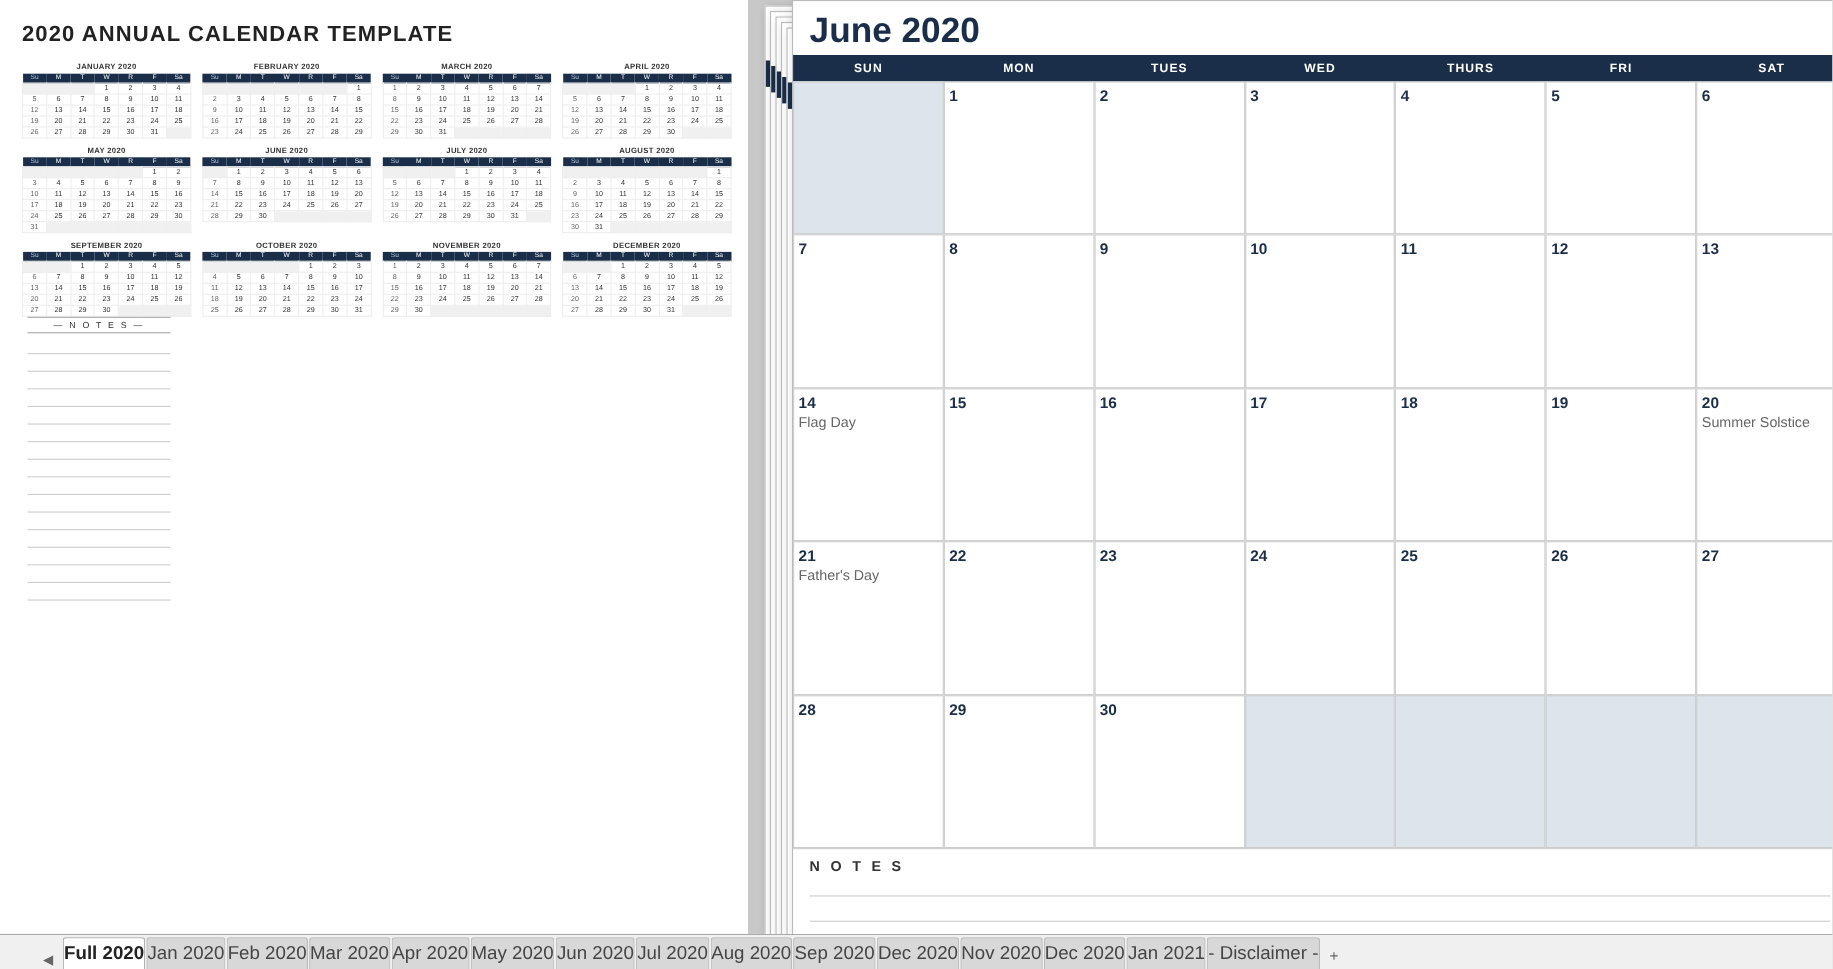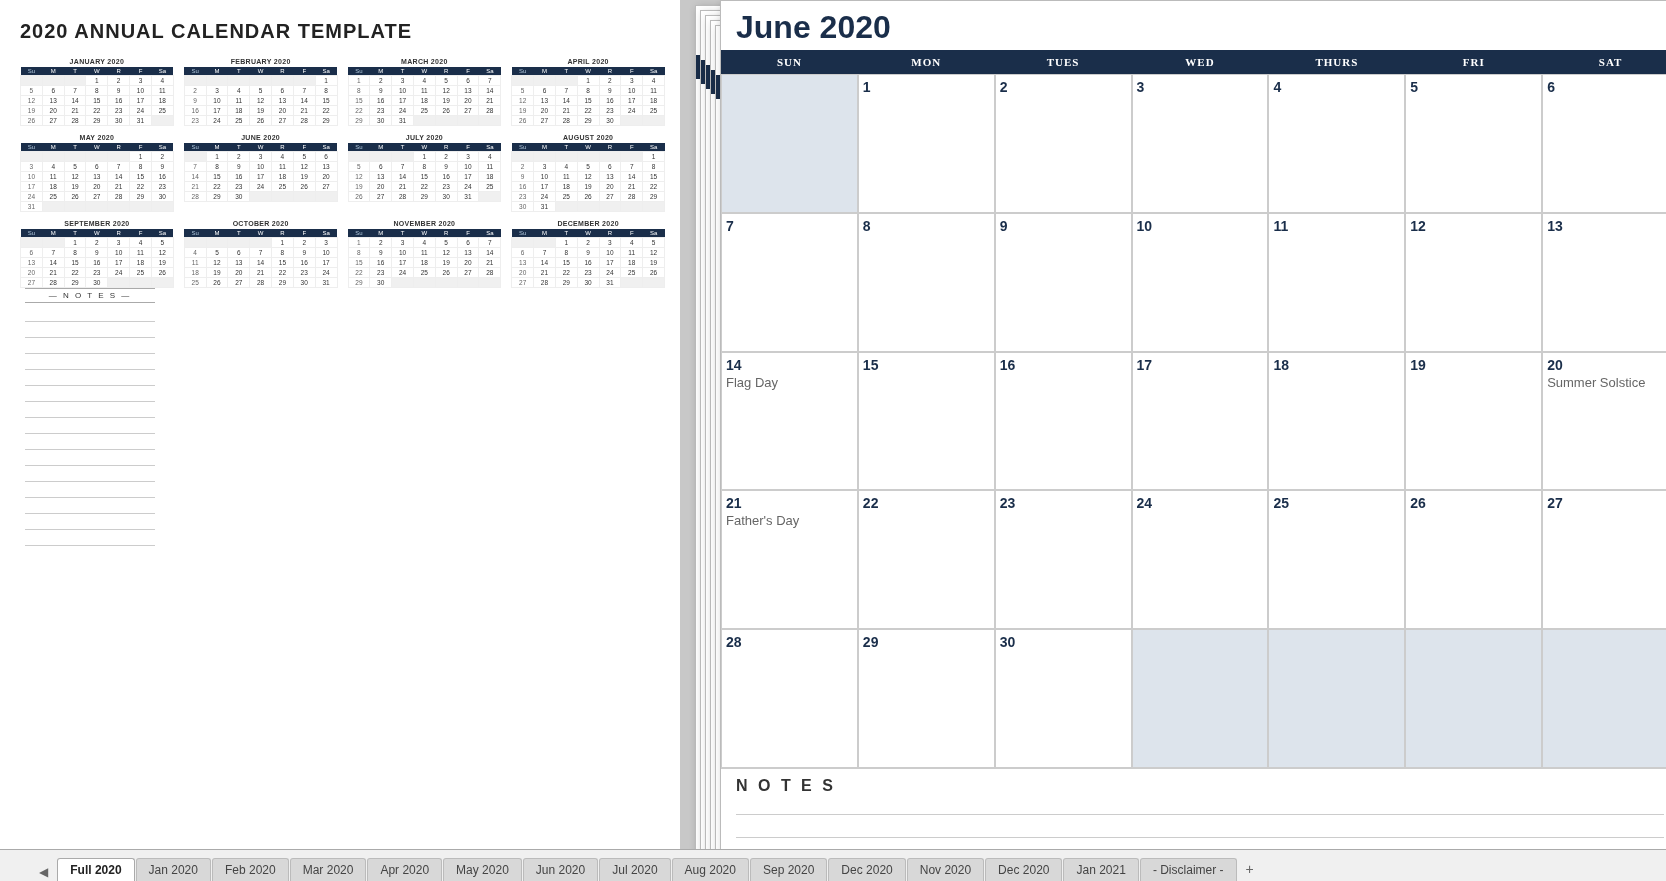--- a/index.html
+++ b/index.html
@@ -46,40 +46,40 @@
     .sheet-1 { top: 5px; left: 15px; width: 960px; height: 850px; z-index: 1; }
     .sheet-2 { top: 10px; left: 20px; width: 955px; height: 845px; z-index: 2; }
     .sheet-3 { top: 15px; left: 25px; width: 950px; height: 840px; z-index: 3; }
     .sheet-4 { top: 20px; left: 30px; width: 945px; height: 835px; z-index: 4; }
     .sheet-5 { top: 25px; left: 35px; width: 940px; height: 830px; z-index: 5; }
     .sheet-6 { top: 0px; left: 40px; width: 960px; height: 870px; z-index: 10; }
 
     .month-sheet-title { font-size: 32px; font-weight: bold; color: #1a2e4a; padding: 8px 15px 4px 15px; }
 
     .month-cal-header { display: grid; grid-template-columns: repeat(7, 1fr); background: #1a2e4a; }
-    .month-cal-header div { color: white; text-align: center; font-size: 11px; font-weight: bold; padding: 6px 4px; letter-spacing: 1px; font-family: Liberation Serif, serif; }
+    .month-cal-header div { color: white; text-align: center; font-size: 11px; font-weight: bold; padding: 6px 4px; letter-spacing: 1px; }
 
     .month-cal-body { display: grid; grid-template-columns: repeat(7, 1fr); flex: 1; }
 
     .month-cell { border: 0.5px solid #ccc; min-height: 80px; padding: 4px; vertical-align: top; position: relative; }
     .month-cell.empty-cell { background: #dde4ec; }
     .month-cell .day-num { font-size: 14px; font-weight: bold; color: #1a2e4a; }
     .month-cell .event-text { font-size: 13px; color: #666; margin-top: 2px; }
 
     .month-notes-section { padding: 8px 15px; border-top: 1px solid #ccc; }
-    .month-notes-label { font-size: 16px; font-weight: bold; letter-spacing: 3px; color: #333; margin-bottom: 5px; }
+    .month-notes-label { font-size: 13px; font-weight: bold; letter-spacing: 3px; color: #333; margin-bottom: 5px; }
     .month-notes-lines { display: flex; flex-direction: column; gap: 8px; }
     .month-notes-line { border-bottom: 1px solid #ccc; height: 15px; }
 
     .sheet-content { display: flex; flex-direction: column; height: 100%; }
 
     
     .tab-bar { height: 32px; background: #f0f0f0; display: flex; align-items: flex-end; border-top: 1px solid #aaa; padding-left: 30px; gap: 0; }
 
-    .tab-item { padding: 4px 12px; font-size: 12px; color: #444; background: #d8d8d8; border: 1px solid #bbb; border-bottom: none; cursor: pointer; white-space: nowrap; border-radius: 3px 3px 0 0; margin-right: 1px; }
+    .tab-item { padding: 4px 0; font-size: 17px; color: #444; background: #d8d8d8; border: 1px solid #bbb; border-bottom: none; cursor: pointer; white-space: nowrap; border-radius: 3px 3px 0 0; margin-right: 1px; }
     .tab-item.active { background: white; color: #222; font-weight: bold; border-color: #aaa; }
 
     .tab-add { padding: 4px 8px; font-size: 14px; color: #666; cursor: pointer; }
 
     .tab-nav { display: flex; align-items: center; padding: 0 5px; }
     .tab-nav-btn { font-size: 12px; color: #666; cursor: pointer; padding: 2px 4px; }
 
     
     .sheet-stub { overflow: hidden; }
 

